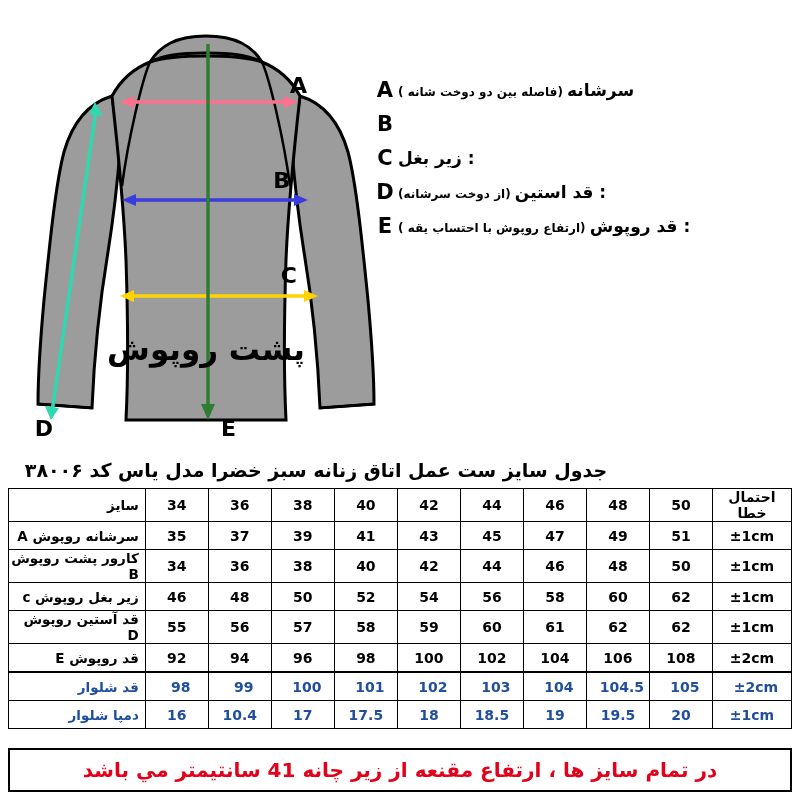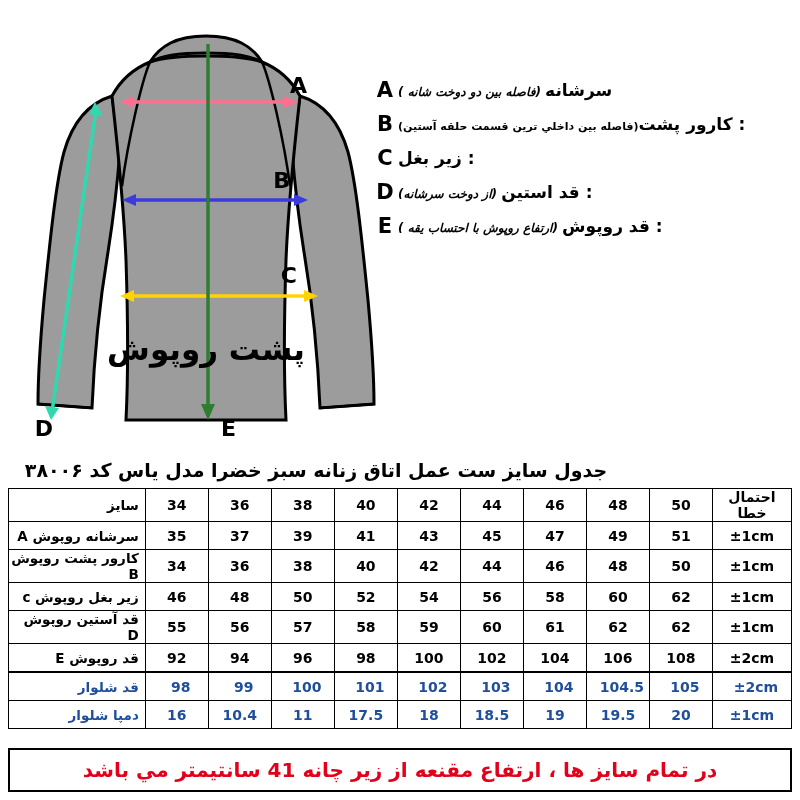--- a/index.html
+++ b/index.html
@@ -26,21 +26,21 @@
     justify-content:flex-start;margin-bottom:10px;
   }
   .legend-letter{
     font-size:21px;font-weight:bold;width:26px;text-align:center;flex:0 0 26px;
     font-family:"DejaVu Sans","Liberation Sans",sans-serif;
   }
   .legend-text{
     font-size:17px;font-weight:bold;color:#000;margin-right:2px;
     white-space:nowrap;
   }
-  .legend-text .note{font-size:12px;font-weight:bold;font-style:italic;}
+  .legend-text .note{font-size:12px;font-weight:bold;}
   .legend-text .note-sm{font-size:11px;font-weight:bold;}
 
   
   #caption{
     position:absolute;left:0;top:452px;width:632px;height:36px;
     text-align:center;font-size:19px;font-weight:bold;color:#000;
     line-height:36px;direction:rtl;
   }
 
   
@@ -143,23 +143,20 @@
 
       <div class="legend-row">
         <span class="legend-letter" style="color:#000">A</span>
         <span class="legend-text">
           <span>سرشانه</span><span class="note"> </span><span class="note">(فاصله بين دو دوخت شانه )</span>
         </span>
       </div>
 
       <div class="legend-row">
         <span class="legend-letter" style="color:#000">B</span>
-        <span class="legend-text">
-          <span>: </span><span>كارور پشت</span><span class="note-sm">(فاصله بين داخلي ترين قسمت حلقه آستين)</span>
-        </span>
       </div>
 
       <div class="legend-row">
         <span class="legend-letter" style="color:#000">C</span>
         <span class="legend-text">
           <span>: </span><span>زير بغل</span>
         </span>
       </div>
 
       <div class="legend-row">
@@ -291,21 +288,21 @@
           <td class="row-label">قد شلوار</td>
         </tr>
         <tr class="blue-row">
           <td>±1cm</td>
           <td>20</td>
           <td>19.5</td>
           <td>19</td>
           <td>18.5</td>
           <td>18</td>
           <td>17.5</td>
-          <td>11</td>
+          <td>17</td>
           <td>10.4</td>
           <td>16</td>
           <td class="row-label">دمپا شلوار</td>
         </tr>
       </tbody>
     </table>
   </div>
 
   <div id="footer">
     <span>در تمام سايز ها ، ارتفاع مقنعه از زير چانه  41 سانتيمتر مي باشد</span>

